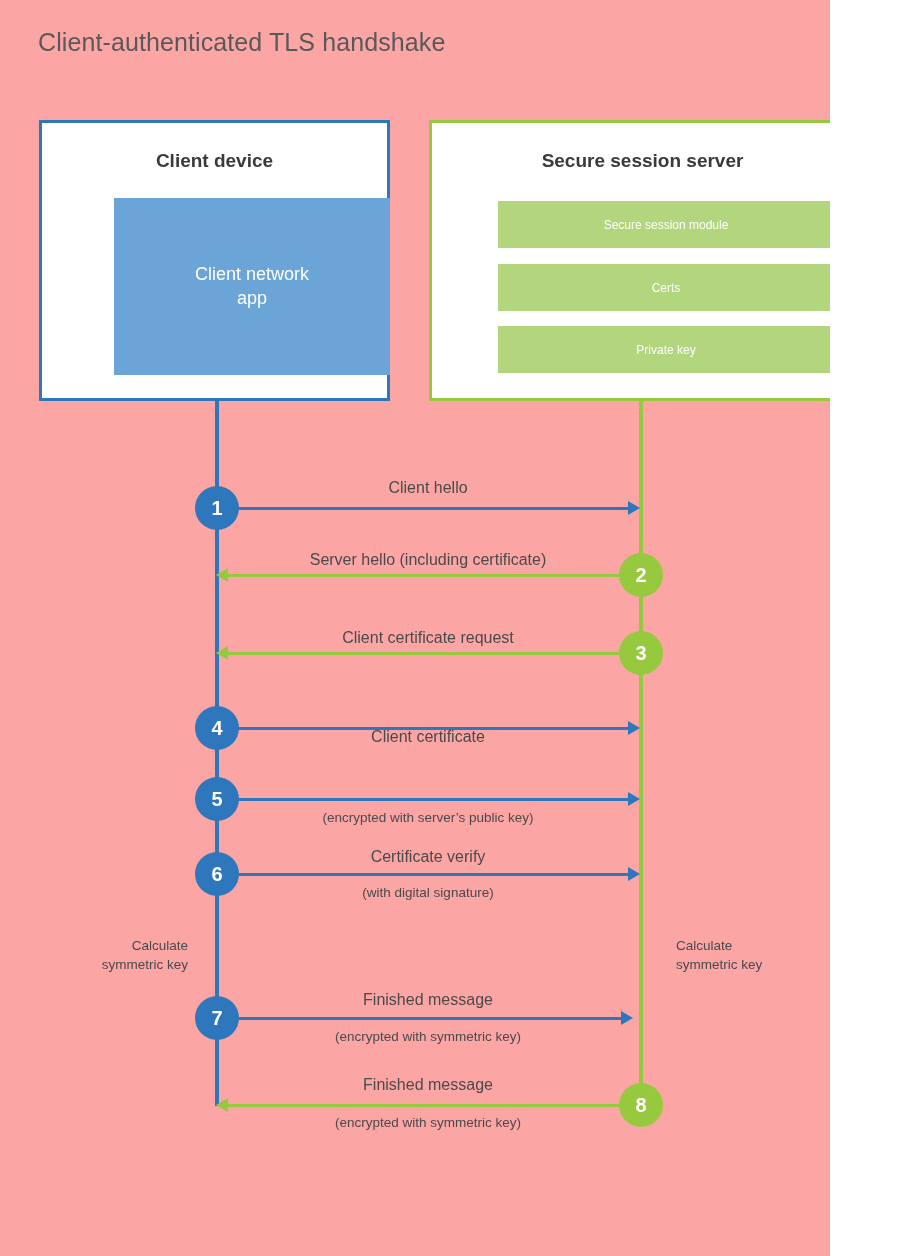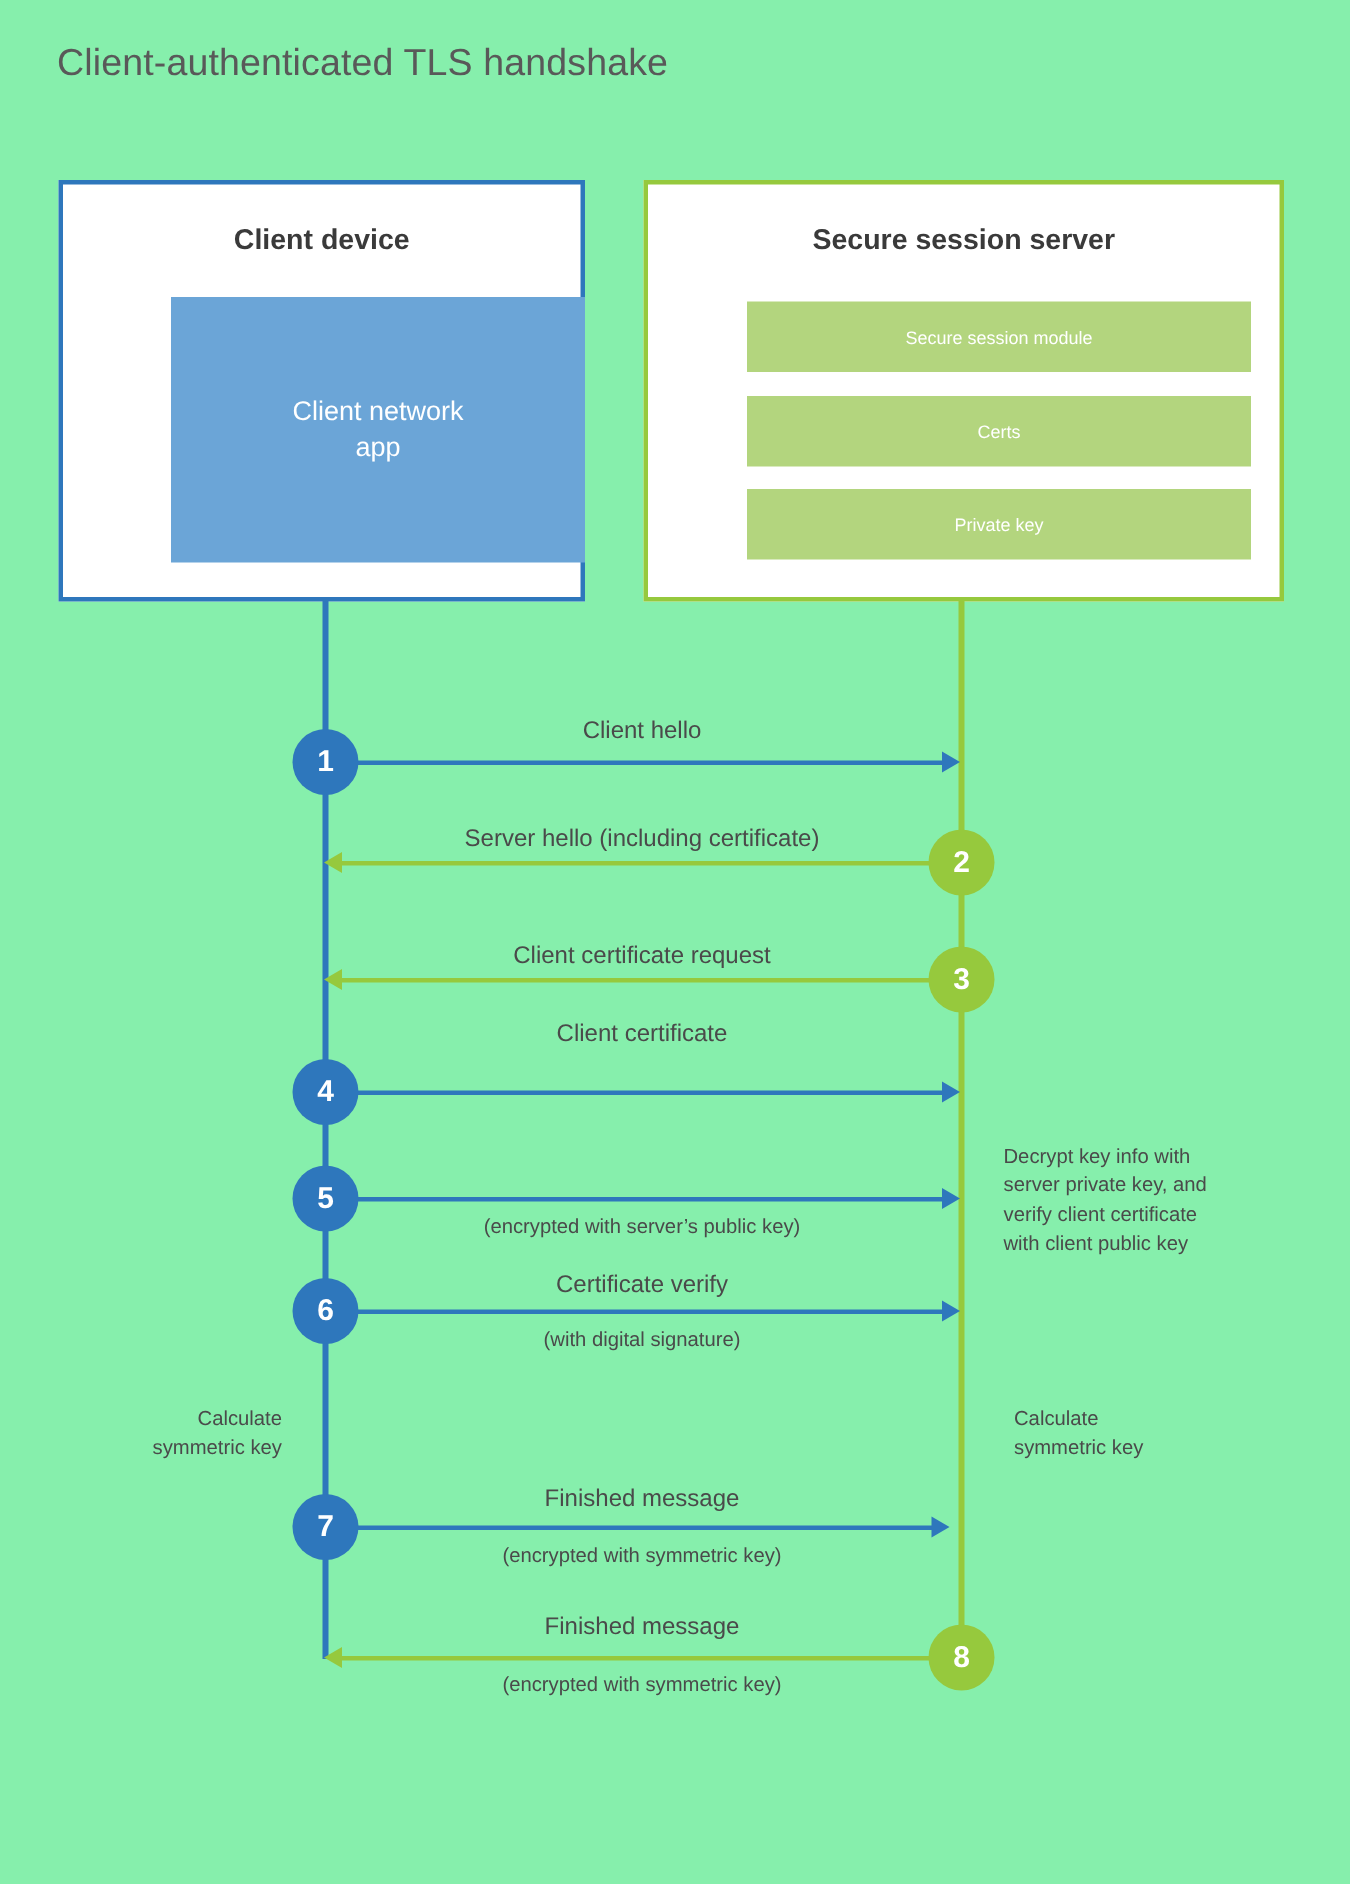--- a/index.html
+++ b/index.html
@@ -6,24 +6,24 @@
     margin: 0;
     padding: 0;
     background: #ffffff;
   }
   body {
     font-family: "Liberation Sans", sans-serif;
     -webkit-font-smoothing: antialiased;
   }
   #canvas {
     position: relative;
-    width: 900px;
+    width: 830px;
     height: 1256px;
     overflow: hidden;
-    background: #86efac;
+    background: #fca5a5;
   }
 
   
   .page-title {
     position: absolute;
     left: 38px;
     top: 28px;
     font-size: 25px;
     font-weight: 400;
     color: #595959;
@@ -226,40 +226,36 @@
   <div class="msg-label" style="left:217px; top:551px; width:422px;">Server hello (including certificate)</div>
   <div class="msg-line green" style="left:228px; top:574px; width:413px;"></div>
   <div class="arrow-head left green" style="left:216px; top:568px;"></div>
   <div class="step-badge green" style="left:619px; top:553px;">2</div>
 
   <div class="msg-label" style="left:217px; top:629px; width:422px;">Client certificate request</div>
   <div class="msg-line green" style="left:228px; top:652px; width:413px;"></div>
   <div class="arrow-head left green" style="left:216px; top:646px;"></div>
   <div class="step-badge green" style="left:619px; top:631px;">3</div>
 
-  <div class="msg-label" style="left:217px; top:681px; width:422px;">Client certificate</div>
+  <div class="msg-label" style="left:217px; top:728px; width:422px;">Client certificate</div>
   <div class="msg-line blue" style="left:217px; top:727px; width:412px;"></div>
   <div class="arrow-head right blue" style="left:628px; top:721px;"></div>
   <div class="step-badge blue" style="left:195px; top:706px;">4</div>
 
   <div class="msg-line blue" style="left:217px; top:798px; width:412px;"></div>
   <div class="arrow-head right blue" style="left:628px; top:792px;"></div>
   <div class="msg-sublabel" style="left:217px; top:810px; width:422px;">(encrypted with server’s public key)</div>
   <div class="step-badge blue" style="left:195px; top:777px;">5</div>
 
   <div class="msg-label" style="left:217px; top:848px; width:422px;">Certificate verify</div>
   <div class="msg-line blue" style="left:217px; top:873px; width:412px;"></div>
   <div class="arrow-head right blue" style="left:628px; top:867px;"></div>
   <div class="msg-sublabel" style="left:217px; top:885px; width:422px;">(with digital signature)</div>
   <div class="step-badge blue" style="left:195px; top:852px;">6</div>
 
-  <div id="note-server-decrypt" class="side-note">Decrypt key info with
-server private key, and
-verify client certificate
-with client public key</div>
   <div id="note-client-symmetric" class="side-note">Calculate
 symmetric key</div>
   <div id="note-server-symmetric" class="side-note">Calculate
 symmetric key</div>
 
   <div class="msg-label" style="left:217px; top:991px; width:422px;">Finished message</div>
   <div class="msg-line blue" style="left:217px; top:1017px; width:405px;"></div>
   <div class="arrow-head right blue" style="left:621px; top:1011px;"></div>
   <div class="msg-sublabel" style="left:217px; top:1029px; width:422px;">(encrypted with symmetric key)</div>
   <div class="step-badge blue" style="left:195px; top:996px;">7</div>

